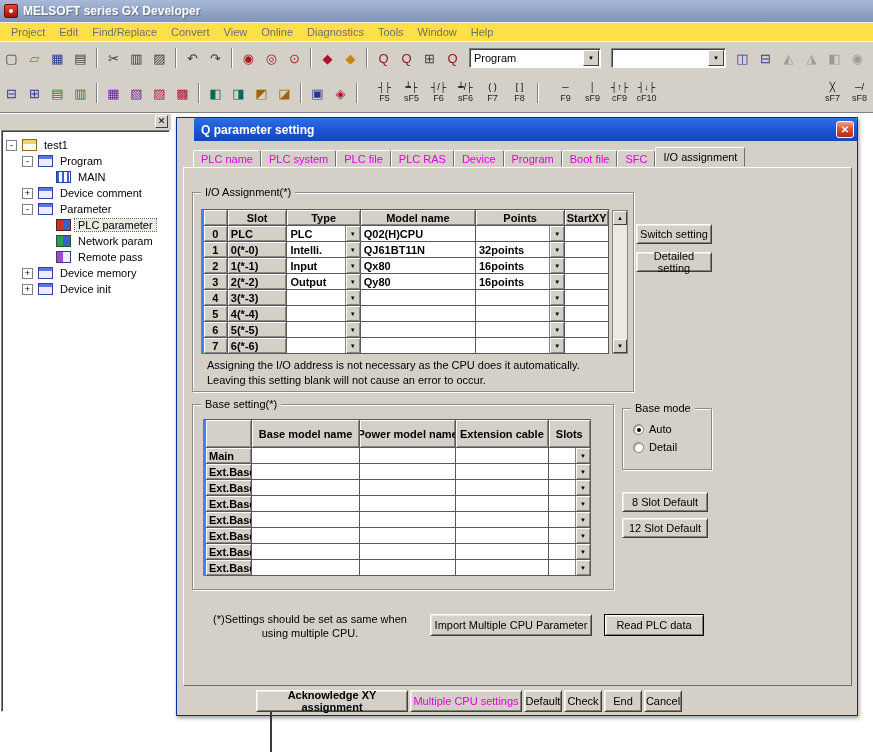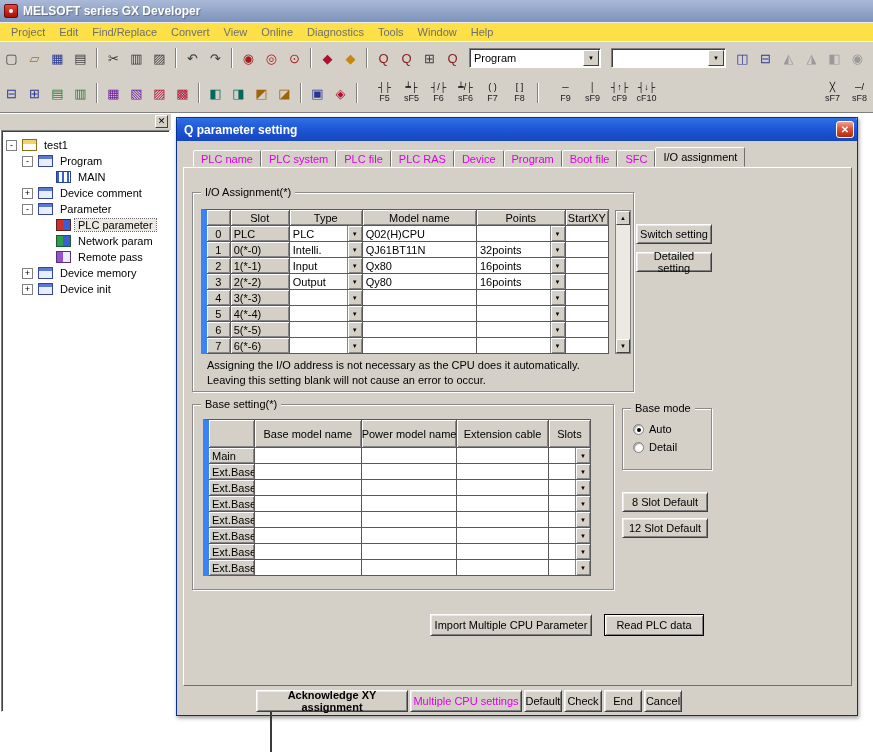--- a/index.html
+++ b/index.html
@@ -54,40 +54,40 @@
   .ti-plcparam { background:linear-gradient(90deg,#d03028 50%,#3a5fd0 50%); border-color:#5a2020; }
   .ti-net { background:linear-gradient(90deg,#2e9e50 50%,#3a5fd0 50%); border-color:#1d5a34; }
   .ti-remote { background:linear-gradient(90deg,#9a4fd0 50%,#e8eeff 50%); border-color:#57307a; }
   .tlabel { padding:0 3px; }
   .tlabel.sel { outline:1px dotted #666; background:#ece9e2; }
 
   
   .dialog { position:absolute; left:176px; top:117px; width:682px; height:599px; background:#d4d0c8;
     border:1px solid #05309c; box-shadow:1px 2px 4px rgba(0,0,0,.4); }
   .dlg-title { height:23px; background:linear-gradient(180deg,#2f6fe4 0%,#1c54d4 55%,#1646bc 100%);
-    display:flex; align-items:center; color:#fff; font-weight:bold; font-size:12px; padding-left:7px; border-radius:2px 2px 0 0; }
+    display:flex; align-items:center; color:#fff; font-weight:bold; font-size:12px; padding-left:7px; border-radius:2px 2px 0 0;margin-left:17px; }
   .dlg-close { margin-left:auto; margin-right:3px; width:18px; height:17px; border-radius:3px;
     background:linear-gradient(180deg,#f3a08e 0%,#dd5337 45%,#b22a0e 100%); border:1px solid #fff;
     color:#fff; font-size:10px; font-weight:bold; display:flex; align-items:center; justify-content:center; }
 
   .tabs { position:absolute; left:16px; top:29px; display:flex; align-items:flex-end; }
   .tab { height:17px; margin-top:2px; padding:2px 7px 0 7px; background:#d4d0c8; color:#e100e1;
     border:1px solid; border-color:#fff #6f6f6f transparent #fff; border-radius:2px 2px 0 0; }
   .tab.active { height:20px; margin-top:0; padding-top:3px; color:#000; position:relative; z-index:3; }
 
   .tab-page { position:absolute; left:6px; top:49px; width:669px; height:519px; background:#d4d0c8;
     border:1px solid; border-color:#fff #6f6f6f #6f6f6f #fff; }
 
   .groupbox { position:absolute; border:1px solid #8a8a8a; box-shadow:inset 1px 1px 0 #fff, 1px 1px 0 #fff; }
   .group-label { position:absolute; top:-7px; left:8px; background:#d4d0c8; padding:0 4px; }
   .io-group { left:8px; top:24px; width:442px; height:200px; }
   .base-group { left:8px; top:236px; width:422px; height:186px; }
   .mode-group { left:438px; top:240px; width:90px; height:62px; }
 
-  .grid { position:absolute; border-top:1px solid #595959; border-left:6px solid #3b82f6; }
+  .grid { position:absolute; border-top:1px solid #595959; border-left:3px solid #3b82f6;font-weight:bold; }
   .io-grid { left:8px; top:16px; width:408px; }
   .base-grid { left:10px; top:14px; width:388px; }
   .grow { display:flex; height:16px; }
   .grow.bh-row { height:28px; }
   .gc { border-right:1px solid #595959; border-bottom:1px solid #595959; background:#fff;
     display:flex; align-items:center; padding:0 3px; overflow:hidden; white-space:nowrap; font-size:11px; }
   .gh { background:#d4d0c8; justify-content:center; box-shadow:inset 1px 1px 0 #fff, inset -1px -1px 0 #848484; padding:0 1px; }
   .gh-left { justify-content:flex-start; padding-left:3px; }
   .combo { padding:0; justify-content:space-between; }
   .cval { flex:1; padding-left:3px; overflow:hidden; white-space:nowrap; }
@@ -739,20 +739,24 @@
         </div>
         <div class="radio-row r2">
           <span class="radio"></span>
           <span>Detail</span>
         </div>
       </div>
 
       <button class="btn slot8-btn">8 Slot Default</button>
       <button class="btn slot12-btn">12 Slot Default</button>
 
+      <div class="footer-note">
+        <div>(*)Settings should be set as same when</div>
+        <div>using multiple CPU.</div>
+      </div>
       <button class="btn import-btn">Import Multiple CPU Parameter</button>
       <button class="btn btn-default read-btn">Read PLC data</button>
     </div>
 
     <div class="dlg-bottom">
       <button class="btn bb-ack">Acknowledge XY assignment</button>
       <button class="btn bb-multi">Multiple CPU settings</button>
       <button class="btn bb-sm">Default</button>
       <button class="btn bb-sm">Check</button>
       <button class="btn bb-sm">End</button>

